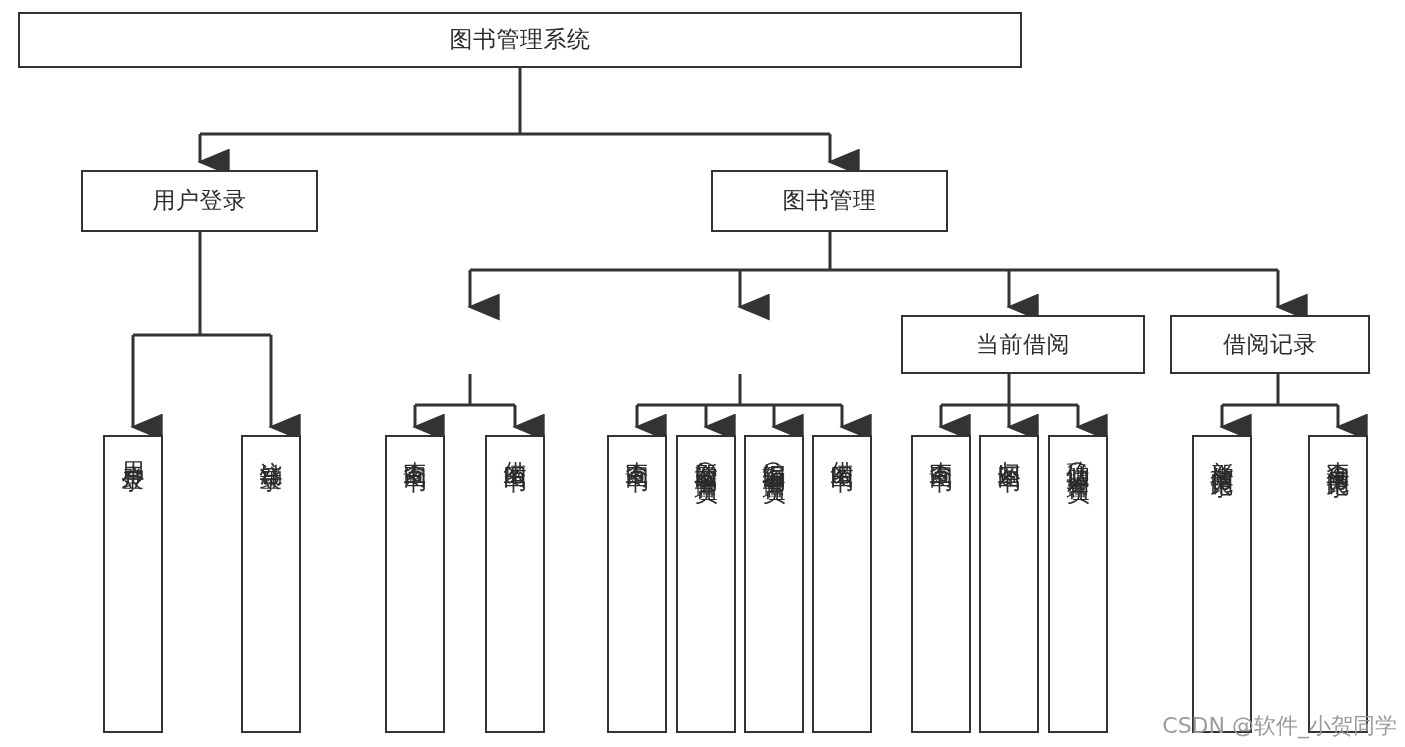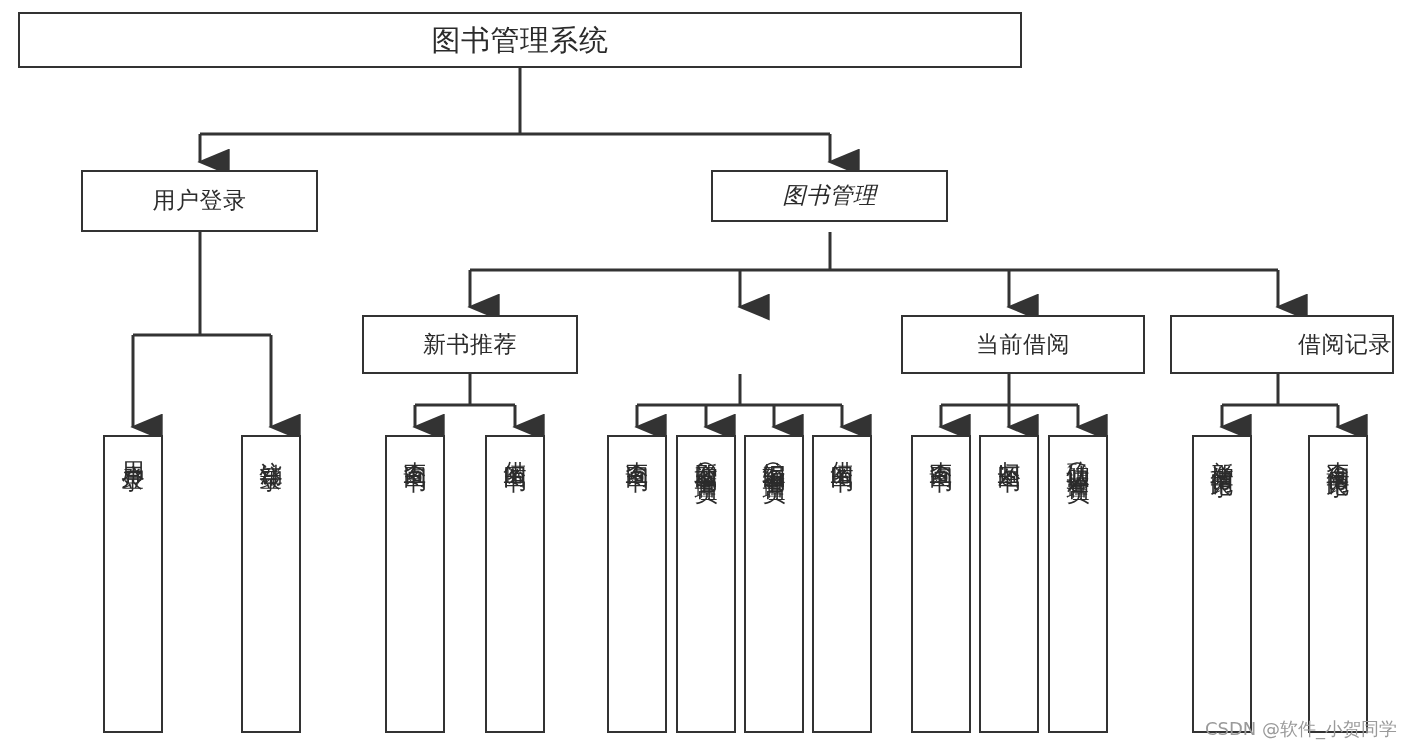--- a/index.html
+++ b/index.html
@@ -41,40 +41,40 @@
     line-height: 1.12;
     letter-spacing: 0.5px;
     text-align: center;
     white-space: nowrap;
   }
   
   .node.horiz .node-label {
     font-size: 23px;
   }
   .node.root .node-label {
-    font-size: 29px;
+    font-size: 23px;
   }
   
   .node.vert {
     align-items: flex-start;
     justify-content: center;
     padding-top: 6px;
   }
   .node.vert .node-label {
     writing-mode: vertical-rl;
     text-orientation: upright;
     font-size: 23px;
     letter-spacing: 3px;
     line-height: 1;
   }
   #watermark {
     position: absolute;
     right: 8px;
     bottom: 6px;
-    font-size: 18px;
+    font-size: 22px;
     color: #9a9a9a;
     z-index: 5;
     white-space: nowrap;
     font-family: "DejaVu Sans", "Liberation Sans", sans-serif;
   }
 </style>
 </head>
 <body>
 
 <div id="diagram-root">
@@ -129,31 +129,28 @@
     </g>
   </svg>
 
   <div class="node root horiz" style="left:18px; top:12px; width:1004px; height:56px;">
     <span class="node-label">图书管理系统</span>
   </div>
 
   <div class="node horiz" style="left:81px; top:170px; width:237px; height:62px;">
     <span class="node-label">用户登录</span>
   </div>
-  <div class="node horiz" style="left:711px; top:170px; width:237px; height:52px;font-style:italic;">
+  <div class="node horiz" style="left:711px; top:170px; width:237px; height:62px;">
     <span class="node-label">图书管理</span>
   </div>
 
-  <div class="node horiz" style="left:362px; top:315px; width:216px; height:59px;">
-    <span class="node-label">新书推荐</span>
-  </div>
   <div class="node horiz" style="left:901px; top:315px; width:244px; height:59px;">
     <span class="node-label">当前借阅</span>
   </div>
-  <div class="node horiz" style="left:1170px; top:315px; width:224px; height:59px;justify-content:flex-end;">
+  <div class="node horiz" style="left:1170px; top:315px; width:200px; height:59px;">
     <span class="node-label">借阅记录</span>
   </div>
 
   <div class="node vert" style="left:103px; top:435px; width:60px; height:298px;">
     <span class="node-label">用户登录</span>
   </div>
   <div class="node vert" style="left:241px; top:435px; width:60px; height:298px;">
     <span class="node-label">注销登录</span>
   </div>
 

